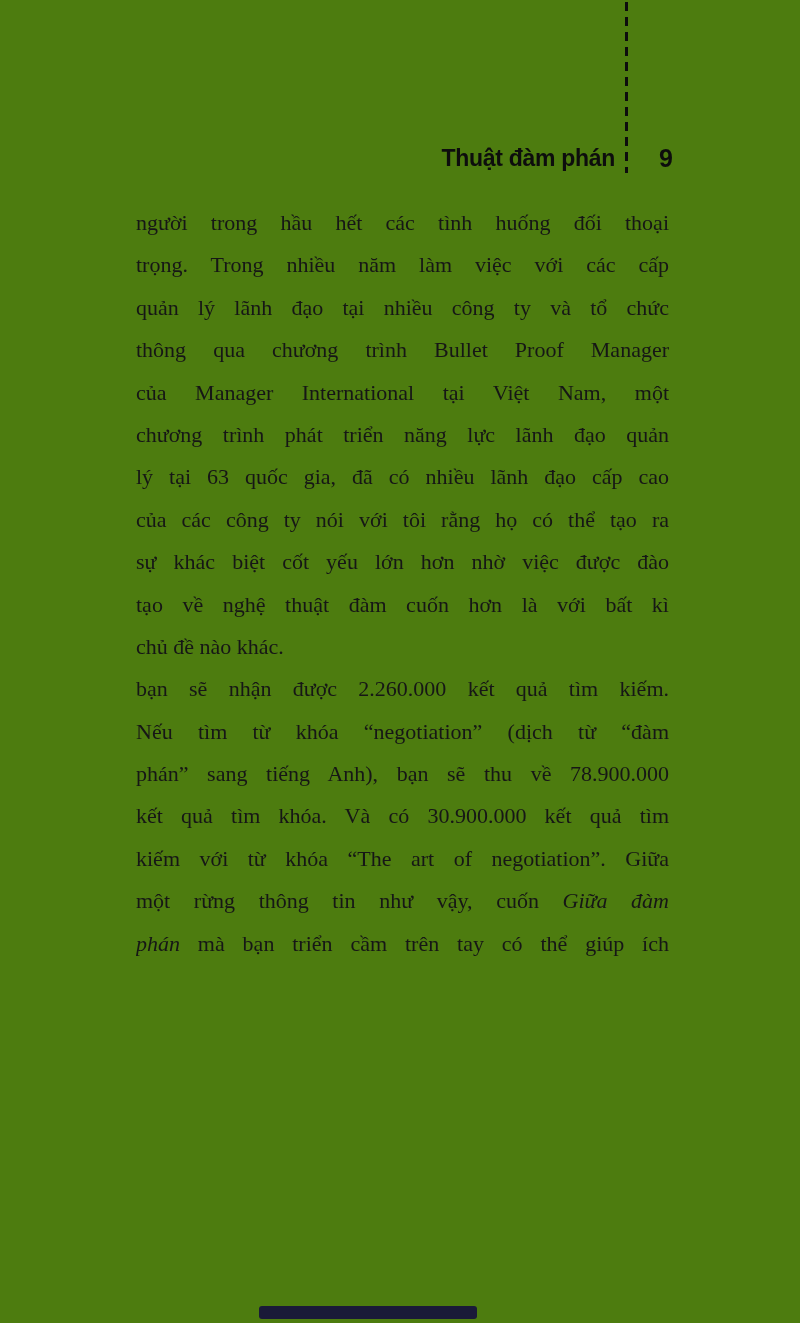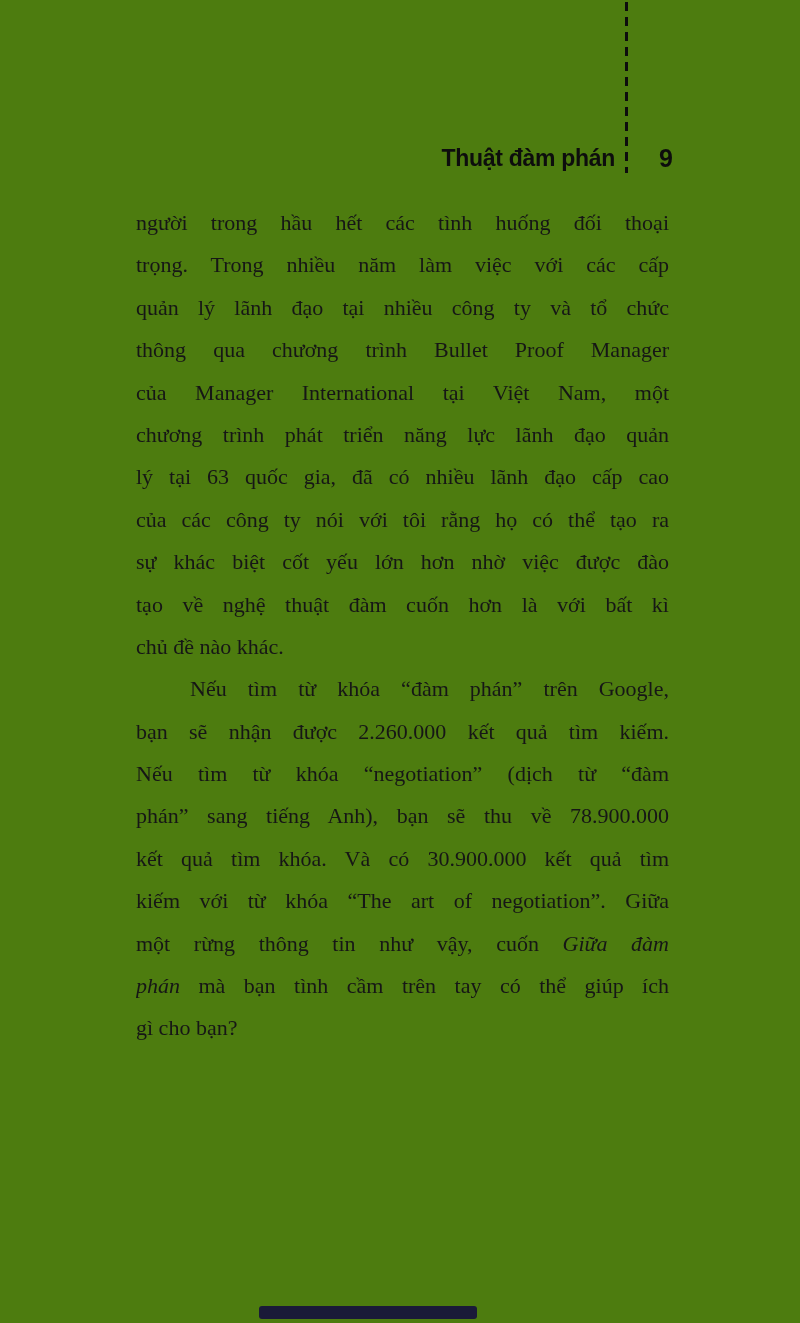--- a/index.html
+++ b/index.html
@@ -99,26 +99,24 @@
       <div class="line"><span>trọng. Trong nhiều năm làm việc với các cấp</span></div>
       <div class="line"><span>quản lý lãnh đạo tại nhiều công ty và tổ chức</span></div>
       <div class="line"><span>thông qua chương trình Bullet Proof Manager</span></div>
       <div class="line"><span>của Manager International tại Việt Nam, một</span></div>
       <div class="line"><span>chương trình phát triển năng lực lãnh đạo quản</span></div>
       <div class="line"><span>lý tại 63 quốc gia, đã có nhiều lãnh đạo cấp cao</span></div>
       <div class="line"><span>của các công ty nói với tôi rằng họ có thể tạo ra</span></div>
       <div class="line"><span>sự khác biệt cốt yếu lớn hơn nhờ việc được đào</span></div>
       <div class="line"><span>tạo về nghệ thuật đàm cuốn hơn là với bất kì</span></div>
       <div class="line last"><span>chủ đề nào khác.</span></div>
-      <div class="line indent"><span>Nếu tìm từ khóa “đàm phán” trên Google,</span></div>
       <div class="line"><span>bạn sẽ nhận được 2.260.000 kết quả tìm kiếm.</span></div>
       <div class="line"><span>Nếu tìm từ khóa “negotiation” (dịch từ “đàm</span></div>
       <div class="line"><span>phán” sang tiếng Anh), bạn sẽ thu về 78.900.000</span></div>
       <div class="line"><span>kết quả tìm khóa. Và có 30.900.000 kết quả tìm</span></div>
       <div class="line"><span>kiếm với từ khóa “The art of negotiation”. Giữa</span></div>
       <div class="line"><span>một rừng thông tin như vậy, cuốn </span><span class="italic">Giữa đàm</span></div>
-      <div class="line"><span class="italic">phán</span><span> mà bạn tình cầm trên tay có thể giúp ích</span></div>
-      <div class="line last"><span>gì cho bạn?</span></div>
+      <div class="line"><span class="italic">phán</span><span> mà bạn triển cầm trên tay có thể giúp ích</span></div>
     </div>
 
   <div class="footer-bar" style="background: rgb(26, 26, 56);"></div>
 
 </div>
 
 </body></html>

